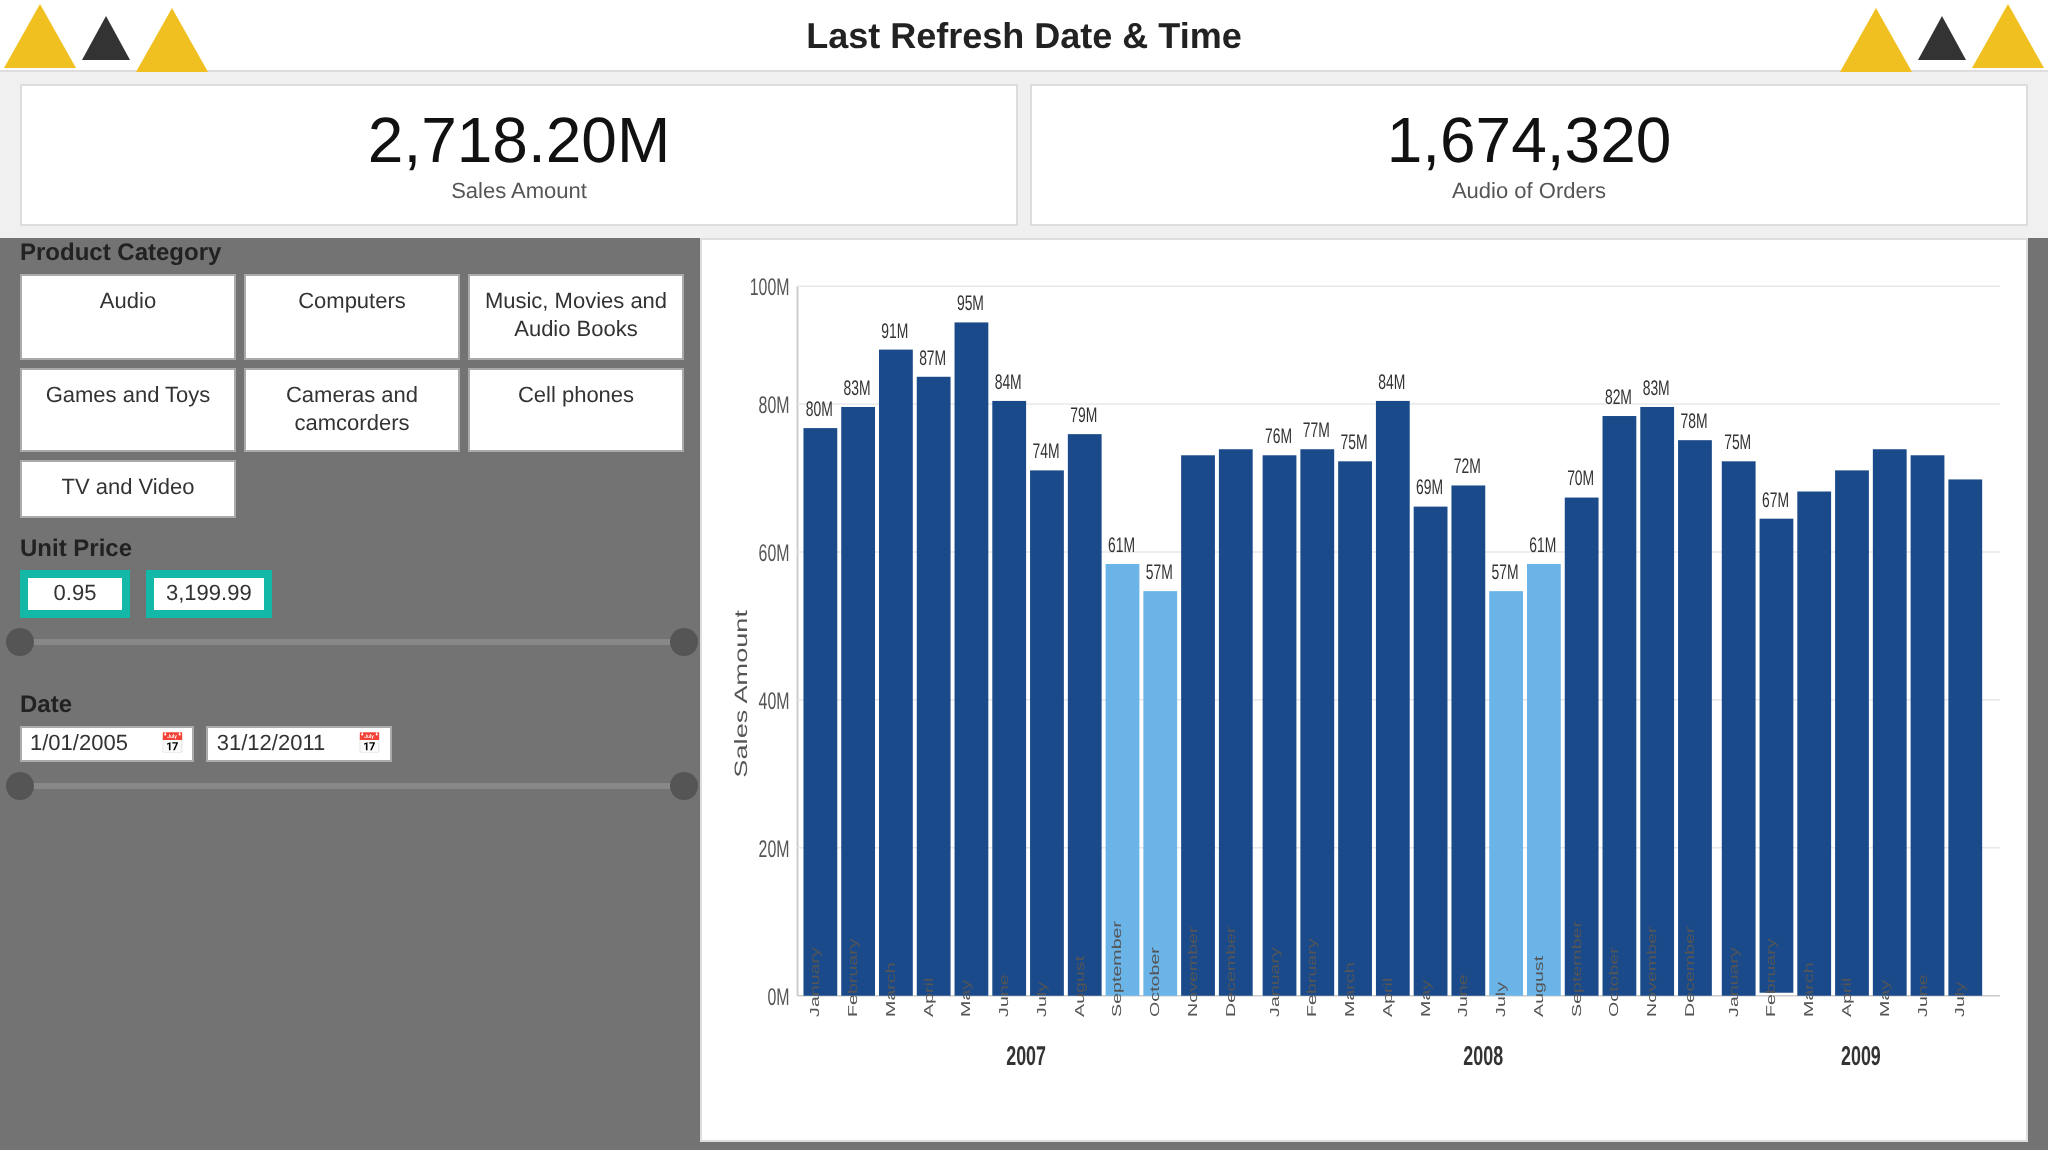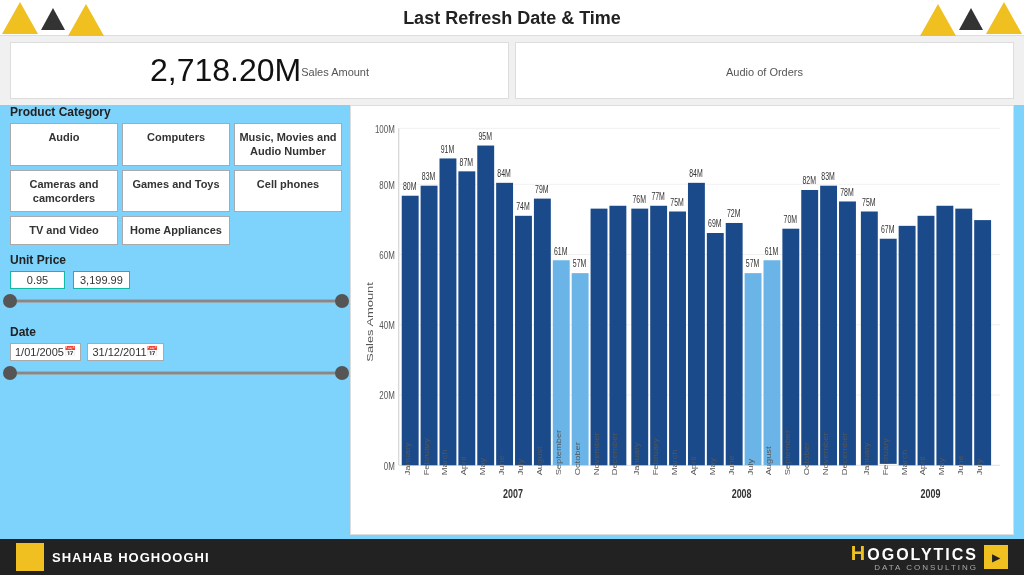--- a/index.html
+++ b/index.html
@@ -7,21 +7,21 @@
       font-family: 'Segoe UI', Arial, sans-serif;
       background: #f0f0f0;
       width: 1024px;
       height: 575px;
       overflow: hidden;
       position: relative;
     }
     .page-wrapper {
       width: 1024px;
       height: 575px;
-      background: #7dd3fc;
+      background: #737373;
       display: flex;
       flex-direction: column;
       position: relative;
     }
     
     .header {
       background: white;
       text-align: center;
       padding: 8px 0 6px;
       position: relative;
@@ -70,21 +70,21 @@
       gap: 6px;
       padding: 6px 10px;
       background: #f0f0f0;
     }
     .kpi-card {
       background: white;
       flex: 1;
       border: 1px solid #ddd;
       padding: 10px 28px;
       display: flex;
-      flex-direction: row;
+      flex-direction: column;
       align-items: center;
       justify-content: center;
     }
     .kpi-value {
       font-size: 32px;
       font-weight: 300;
       color: #111;
       line-height: 1.1;
     }
     .kpi-label {
@@ -116,21 +116,20 @@
     .section-title {
       font-size: 12px;
       font-weight: bold;
       color: #222;
       margin-bottom: 4px;
     }
     .category-grid {
       display: grid;
       grid-template-columns: 1fr 1fr 1fr;
       gap: 4px;
-      font-weight: bold;
     }
     .category-btn {
       border: 1px solid #aaa;
       background: white;
       padding: 6px 4px;
       font-size: 11px;
       text-align: center;
       cursor: pointer;
       color: #333;
       line-height: 1.3;
@@ -138,21 +137,21 @@
 
     
     .slider-section { margin-top: 2px; }
     .slider-row {
       display: flex;
       gap: 8px;
       margin-bottom: 4px;
       align-items: center;
     }
     .slider-value-box {
-      border: 1px solid #14b8a6;
+      border: 4px solid #14b8a6;
       background: white;
       padding: 2px 6px;
       font-size: 11px;
       color: #333;
       min-width: 55px;
       text-align: center;
     }
     .slider-container {
       position: relative;
       height: 16px;
@@ -195,21 +194,21 @@
       margin-bottom: 4px;
     }
     .date-box {
       border: 1px solid #aaa;
       background: white;
       padding: 2px 4px;
       font-size: 11px;
       color: #333;
       display: flex;
       align-items: center;
-      gap: 0;
+      gap: 16px;
     }
     .date-icon {
       font-size: 10px;
       color: #555;
     }
 
     
     .right-panel {
       flex: 1;
       background: white;
@@ -315,39 +314,39 @@
     </div>
     <h1 class="header-title">Last Refresh Date &amp; Time</h1>
   </div>
 
   <div class="kpi-row">
     <div class="kpi-card">
       <div class="kpi-value">2,718.20M</div>
       <div class="kpi-label">Sales Amount</div>
     </div>
     <div class="kpi-card">
+      <div class="kpi-value">1,674,320</div>
       <div class="kpi-label">Audio of Orders</div>
     </div>
   </div>
 
   <div class="main-content">
 
     <div class="left-panel">
 
       <div>
         <div class="section-title">Product Category</div>
         <div class="category-grid">
           <div class="category-btn">Audio</div>
           <div class="category-btn">Computers</div>
-          <div class="category-btn">Music, Movies and Audio Number</div>
+          <div class="category-btn">Music, Movies and Audio Books</div>
+          <div class="category-btn">Games and Toys</div>
           <div class="category-btn">Cameras and camcorders</div>
-          <div class="category-btn">Games and Toys</div>
           <div class="category-btn">Cell phones</div>
           <div class="category-btn">TV and Video</div>
-          <div class="category-btn">Home Appliances</div>
         </div>
       </div>
 
       <div class="slider-section">
         <div class="section-title">Unit Price</div>
         <div class="slider-row">
           <div class="slider-value-box">0.95</div>
           <div class="slider-value-box">3,199.99</div>
         </div>
         <div class="slider-container">
@@ -528,31 +527,14 @@
           <text transform="rotate(-90,570,252)" x="570" y="252" font-size="6.5" fill="#555" text-anchor="start">April</text>
           <text transform="rotate(-90,589,252)" x="589" y="252" font-size="6.5" fill="#555" text-anchor="start">May</text>
           <text transform="rotate(-90,608,252)" x="608" y="252" font-size="6.5" fill="#555" text-anchor="start">June</text>
           <text transform="rotate(-90,627,252)" x="627" y="252" font-size="6.5" fill="#555" text-anchor="start">July</text>
         </svg>
       </div>
     </div>
 
   </div>
 
-  <div class="footer">
-    <div class="footer-left">
-      <div class="footer-accent"></div>
-      <span class="footer-name">SHAHAB HOGHOOGHI</span>
-    </div>
-    <div class="footer-right">
-      <div class="footer-logo">
-        <div class="logo-main">
-          <span class="h-accent">H</span><span>OGOLYTICS</span>
-        </div>
-        <div class="logo-sub">DATA CONSULTING</div>
-      </div>
-      <div class="logo-box">
-        <span style="color:#222;font-size:10px;font-weight:bold;">▶</span>
-      </div>
-    </div>
-  </div>
 
 </div>
 
 </body></html>

